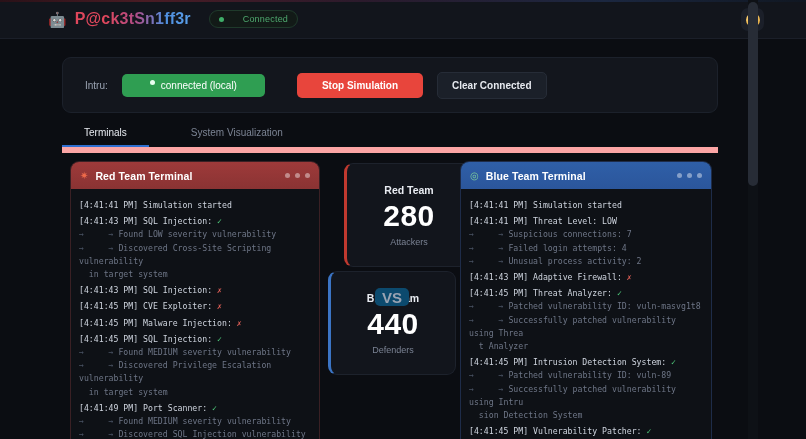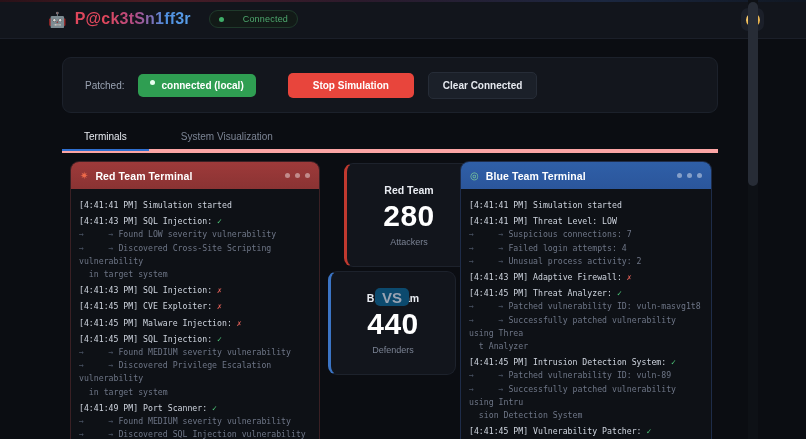--- a/index.html
+++ b/index.html
@@ -48,38 +48,38 @@
   .page { position: absolute; left: 0; top: 39px; width: 806px; height: 400px; }
 
   .panel {
     position: absolute; left: 62px; top: 18px; width: 656px; height: 56px;
     background: #13161d; border: 1px solid #1c212b; border-radius: 9px;
     display: flex; align-items: center; padding-left: 22px; gap: 14px;
   }
   .socket-label { font-size: 10px; color: #9aa3b2; }
   .socket-pill {
     display: flex; align-items: flex-start; gap: 6px;
-    background: #2f9e52; color: #ffffff; font-size: 10px; font-weight: bold;
-    padding: 6px 12px; border-radius: 5px;
+    background: #2f9e52; color: #ffffff; font-size: 10px; font-weight: normal;
+    padding: 6px 28px; border-radius: 5px;
   }
   .socket-pill-dot { width: 5px; height: 5px; border-radius: 50%; background: #e8fff0; }
   .btn-stop {
     background: #e8453c; color: #fff; font-size: 10px; font-weight: bold;
     border: none; padding: 7px 25px; border-radius: 5px; cursor: pointer;
     margin-left: 18px;
   }
   .btn-clear {
     background: #1b2029; color: #e6e9ef; font-size: 10px; font-weight: bold;
     border: 1px solid #262c37; padding: 7px 14px; border-radius: 5px; cursor: pointer;
   }
 
   
   .tabs {
     position: absolute; left: 62px; top: 88px; width: 656px; height: 26px;
-    border-bottom: 4px solid #fca5a5; display: flex; align-items: center; gap: 10px;
+    border-bottom: 6px solid #fca5a5; display: flex; align-items: flex-end; gap: 20px;
   }
   .tab {
     font-size: 10px; color: #7c8494; padding: 5px 22px 7px 22px; cursor: pointer;
     border-bottom: 2px solid transparent; background: none; border-top:none;border-left:none;border-right:none;
   }
   .tab.active { color: #e8ebf1; border-bottom-color: #2f6fd0; }
 
   
   .term {
     position: absolute; top: 122px; height: 278px;
@@ -155,21 +155,21 @@
       <span>Connected</span>
     </div>
     <div class="avatar-wrap">
       <div class="avatar"></div>
     </div>
   </div>
 
   <div class="page">
 
     <div class="panel">
-      <span class="socket-label">Patched:</span>
+      <span class="socket-label">Intru:</span>
       <span class="socket-pill">
         <span class="socket-pill-dot"></span>
         <span>connected (local)</span>
       </span>
       <button class="btn-stop">Stop Simulation</button>
       <button class="btn-clear">Clear Connected</button>
     </div>
 
     <div class="tabs">
       <button class="tab active">Terminals</button>

